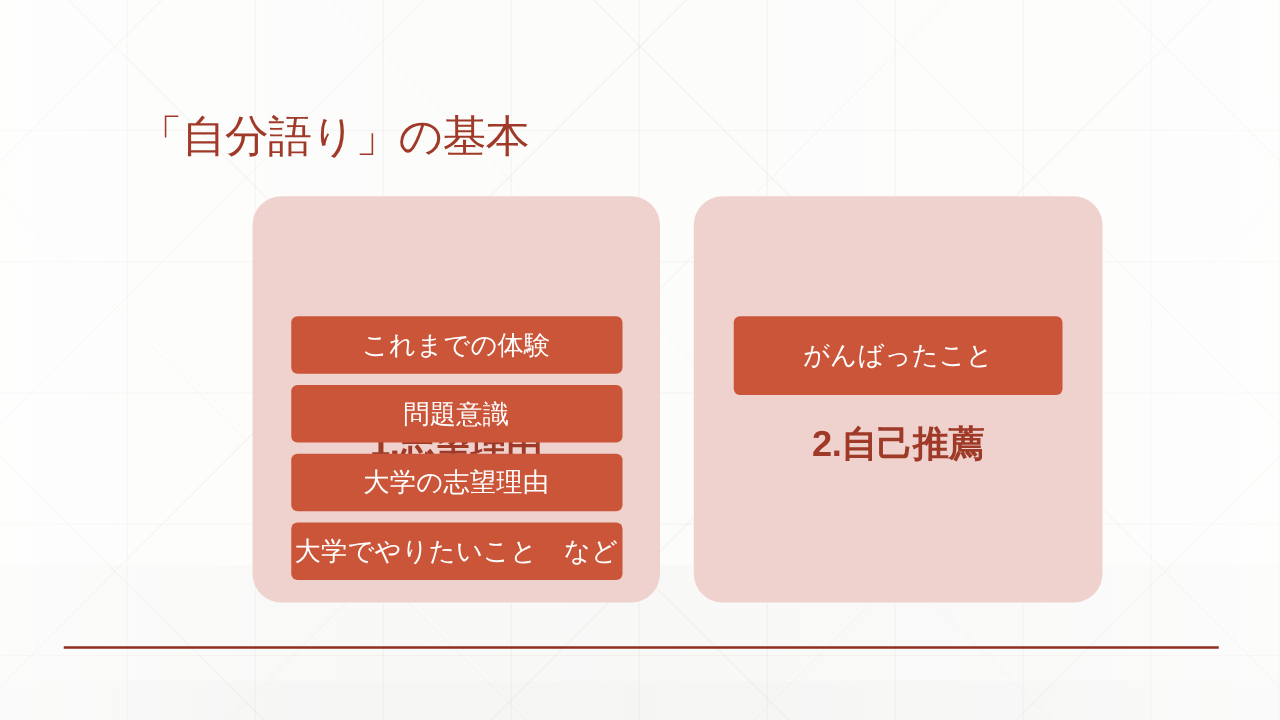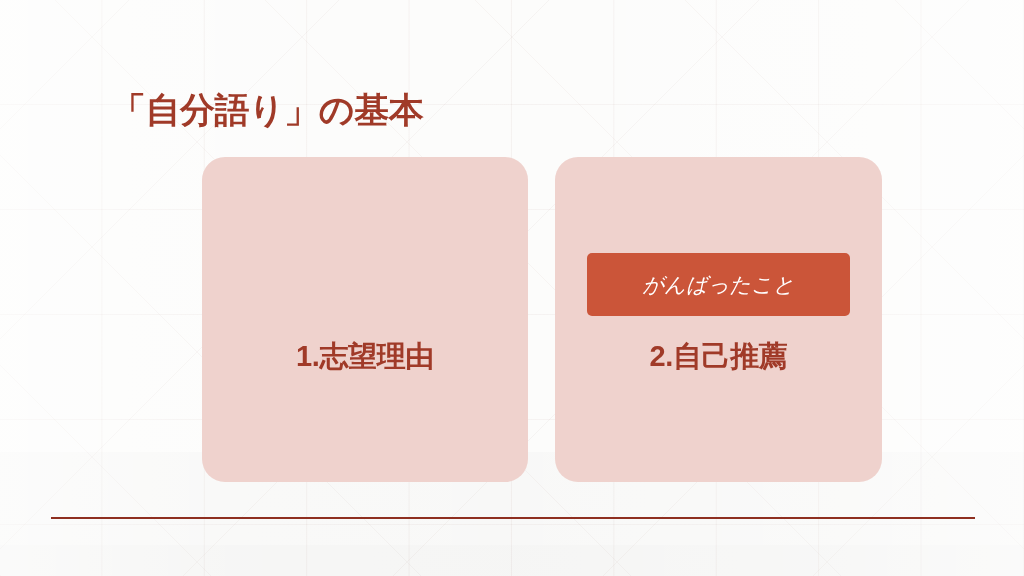--- a/index.html
+++ b/index.html
@@ -60,21 +60,21 @@
   }
 
   
   .slide-title {
     position: absolute;
     left: 111px;
     top: 88px;
     margin: 0;
     font-size: 35px;
     line-height: 44px;
-    font-weight: bold;
+    font-weight: normal;
     letter-spacing: -0.5px;
     color: #a03a28;
     white-space: nowrap;
   }
 
   
   .card {
     position: absolute;
     background: #efd2cd;
     border-radius: 23px;
@@ -117,21 +117,21 @@
   
   #card-1 { left: 202px; top: 157px; width: 326px; height: 325px; }
   #card-1 .card-title { top: 182px; }
   #card-1 .pill-stack { top: 96px; gap: 9px; }
   #card-1 .pill { width: 265px; height: 46px; }
 
   
   #card-2 { left: 555px; top: 157px; width: 327px; height: 325px; }
   #card-2 .card-title { top: 182px; }
   #card-2 .pill-stack { top: 96px; gap: 12px; }
-  #card-2 .pill { width: 263px; height: 63px; font-style: italic; }
+  #card-2 .pill { width: 263px; height: 63px; }
 
   
   .card .card-title { top: 25px; }
 
   
   .bottom-rule {
     position: absolute;
     left: 51px;
     top: 517px;
     width: 924px;
@@ -146,20 +146,26 @@
 
   <div class="bg-layer bg-base"></div>
   <div class="bg-layer bg-diag"></div>
   <div class="bg-layer bg-grid"></div>
   <div class="bg-layer bg-fade"></div>
 
   <h1 class="slide-title">「自分語り」の基本</h1>
 
   <div class="card" id="card-1">
     <div class="card-title">1.志望理由</div>
+    <div class="pill-stack">
+      <div class="pill">これまでの体験</div>
+      <div class="pill">問題意識</div>
+      <div class="pill">大学の志望理由</div>
+      <div class="pill">大学でやりたいこと　など</div>
+    </div>
   </div>
 
   <div class="card" id="card-2">
     <div class="card-title">2.自己推薦</div>
     <div class="pill-stack">
       <div class="pill">がんばったこと</div>
     </div>
   </div>
 
   <div class="bottom-rule"></div>

